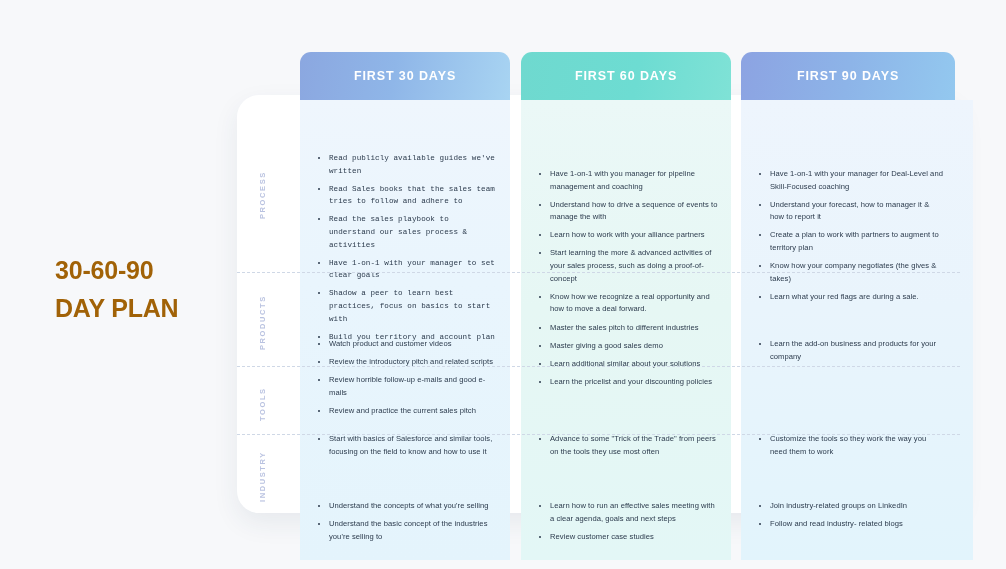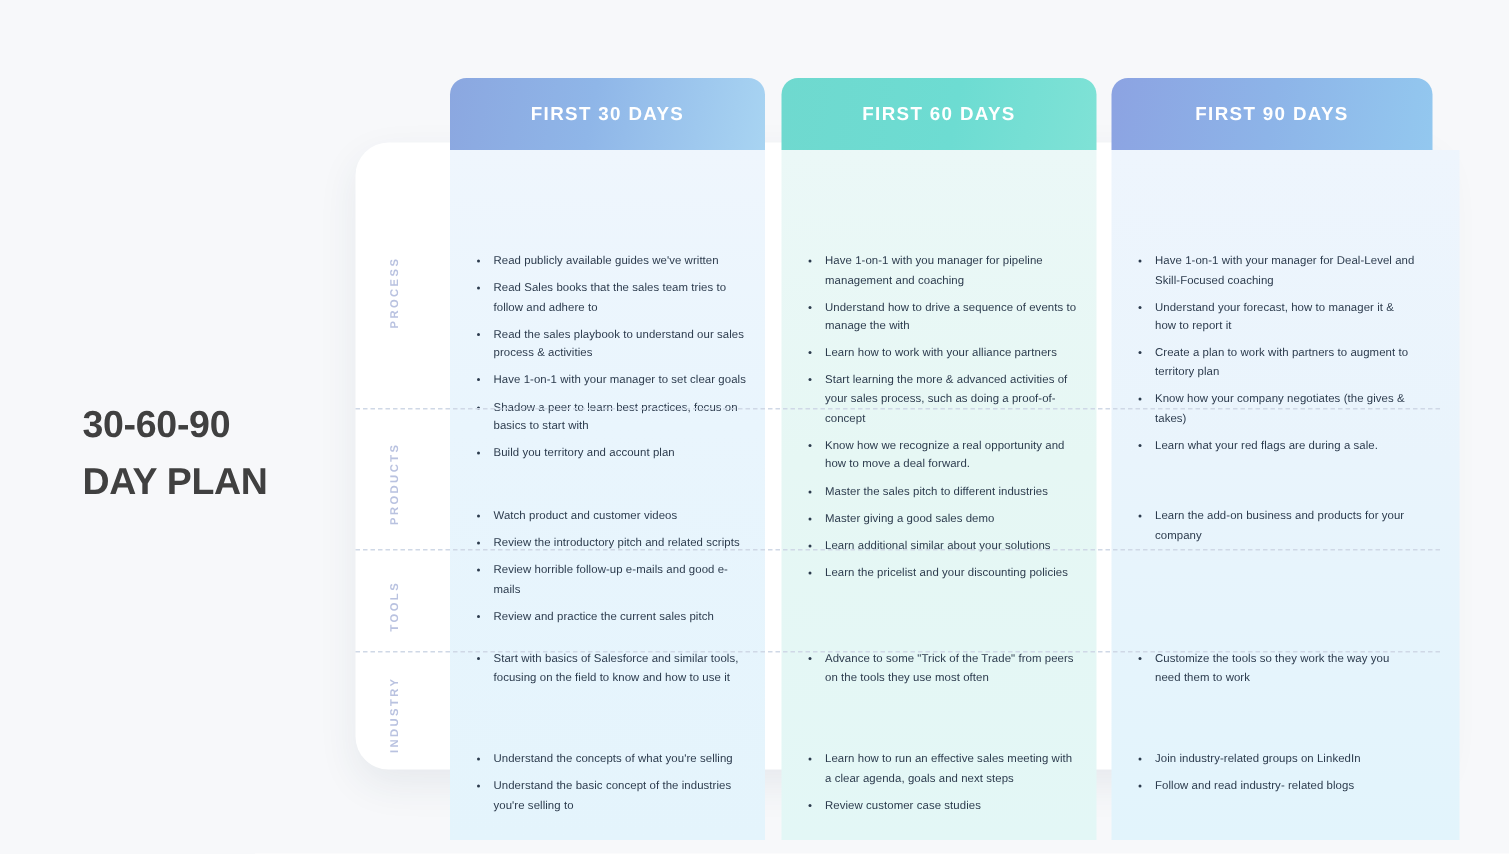--- a/index.html
+++ b/index.html
@@ -7,22 +7,22 @@
     width:1006px;height:569px;
     background:#f7f8fa;
     font-family:"Liberation Sans", sans-serif;
     overflow:hidden;
     position:relative;
   }
   #stage{position:absolute;left:0;top:0;width:1006px;height:569px;}
 
   
   #title-block{
-    position:absolute;left:55px;top:264px;width:175px;
-    font-weight:bold;color:#404040;
+    position:absolute;left:55px;top:251px;width:175px;
+    font-weight:bold;color:#a16207;
     font-size:25px;line-height:38px;letter-spacing:-0.2px;
   }
   #title-block .l1{display:block;}
   #title-block .l2{display:block;}
 
   
   #card{
     position:absolute;left:237px;top:95px;width:723px;height:418px;
     background:#ffffff;border-radius:22px;
     box-shadow:0 10px 26px rgba(40,60,90,0.08);
@@ -93,21 +93,21 @@
   <div id="card"></div>
 
   <div class="rowlabel" style="top:165px;height:60px;">PROCESS</div>
   <div class="rowlabel" style="top:292px;height:62px;">PRODUCTS</div>
   <div class="rowlabel" style="top:383px;height:42px;">TOOLS</div>
   <div class="rowlabel" style="top:450px;height:54px;">INDUSTRY</div>
 
   <div class="col c1" style="left:300px;border-radius:17px;">
     <div class="col-head">FIRST 30 DAYS</div>
     <div class="col-body">
-      <div class="cell" style="top:68px;">
+      <div class="cell" style="top:52px;font-family:Liberation Mono, monospace;">
         <ul class="bl">
             <li>Read publicly available guides we've written</li>
             <li>Read Sales books that the sales team tries to follow and adhere to</li>
             <li>Read the sales playbook to understand our sales process &amp; activities</li>
             <li>Have 1-on-1 with your manager to set clear goals</li>
             <li>Shadow a peer to learn best practices, focus on basics to start with</li>
             <li>Build you territory and account plan</li>
           </ul>
       </div>
       <div class="cell" style="top:238px;">

